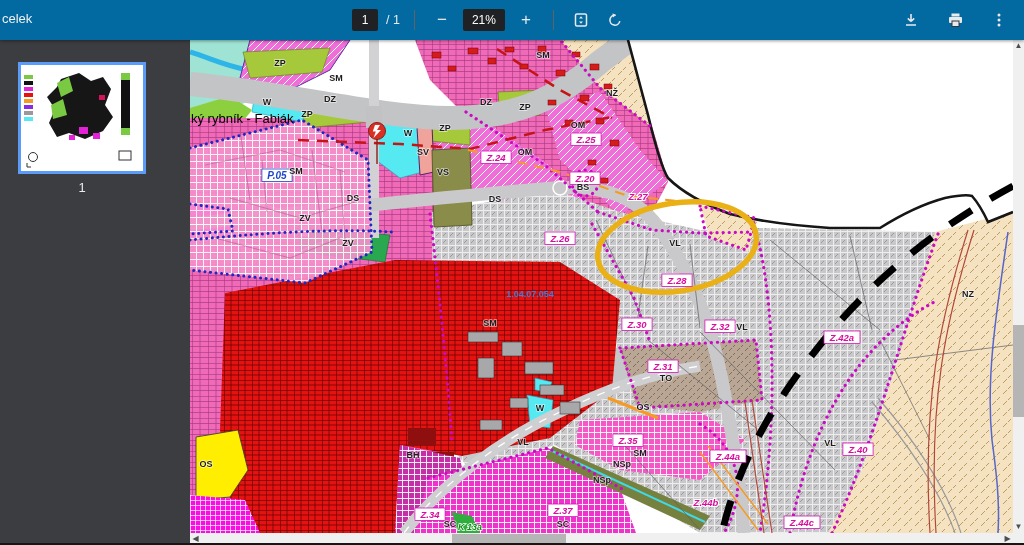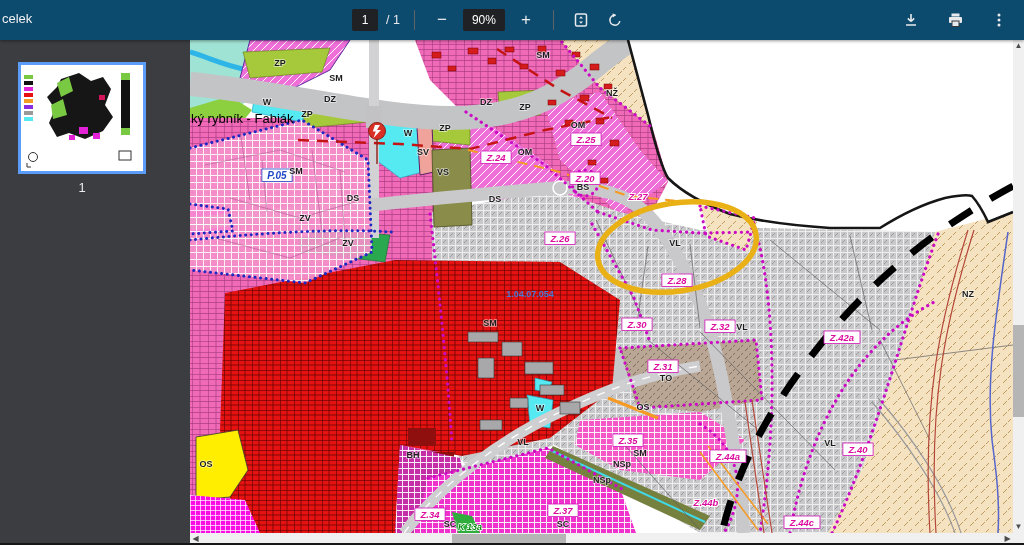--- a/index.html
+++ b/index.html
@@ -1,20 +1,20 @@
 <!DOCTYPE html>
 <html><head>
 <meta charset="utf-8">
 <style>
   * { margin:0; padding:0; box-sizing:border-box; }
   html,body { width:1024px; height:545px; overflow:hidden; background:#fff;
               font-family:"Liberation Sans", sans-serif; }
   
   .toolbar { position:absolute; left:0; top:0; width:1024px; height:40px;
-             background:#0c4a6e; color:#e8eaed; z-index:30;
+             background:#0369a1; color:#e8eaed; z-index:30;
              box-shadow:0 1px 3px rgba(0,0,0,.4); }
   .tb-title { position:absolute; left:2px; top:11px; font-size:13px; color:#f1f1f1; white-space:nowrap; }
   .tb-center { position:absolute; left:352px; top:0; height:40px; display:flex; align-items:center; gap:8px; }
   .pagebox, .zoombox { background:#202124; color:#fff; font-size:12px; text-align:center;
              border:none; border-radius:2px; height:22px; line-height:22px; }
   .pagebox { width:26px; }
   .zoombox { width:42px; }
   .tb-text { font-size:12.5px; color:#e8eaed; }
   .sep { width:1px; height:20px; background:#5f6368; margin:0 6px; }
   .tb-btn { width:26px; height:26px; display:flex; align-items:center; justify-content:center;
@@ -59,21 +59,21 @@
 </head>
 <body>
 
 <div class="toolbar">
   <div class="tb-title">celek</div>
   <div class="tb-center">
     <div class="pagebox">1</div>
     <span class="tb-text">/ 1</span>
     <div class="sep"></div>
     <button class="tb-btn">−</button>
-    <div class="zoombox">90%</div>
+    <div class="zoombox">21%</div>
     <button class="tb-btn">+</button>
     <div class="sep"></div>
     <button class="tb-btn">
       <svg width="16" height="16" viewBox="0 0 16 16" fill="none" stroke="#e8eaed" stroke-width="1.5">
         <rect x="2.5" y="2" width="11" height="12" rx="1.5"></rect>
         <path d="M8 4.2 L10 6.4 H6 Z M8 11.8 L6 9.6 H10 Z" fill="#e8eaed" stroke="none"></path>
       </svg>
     </button>
     <button class="tb-btn">
       <svg width="16" height="16" viewBox="0 0 16 16" fill="none" stroke="#e8eaed" stroke-width="1.6">

